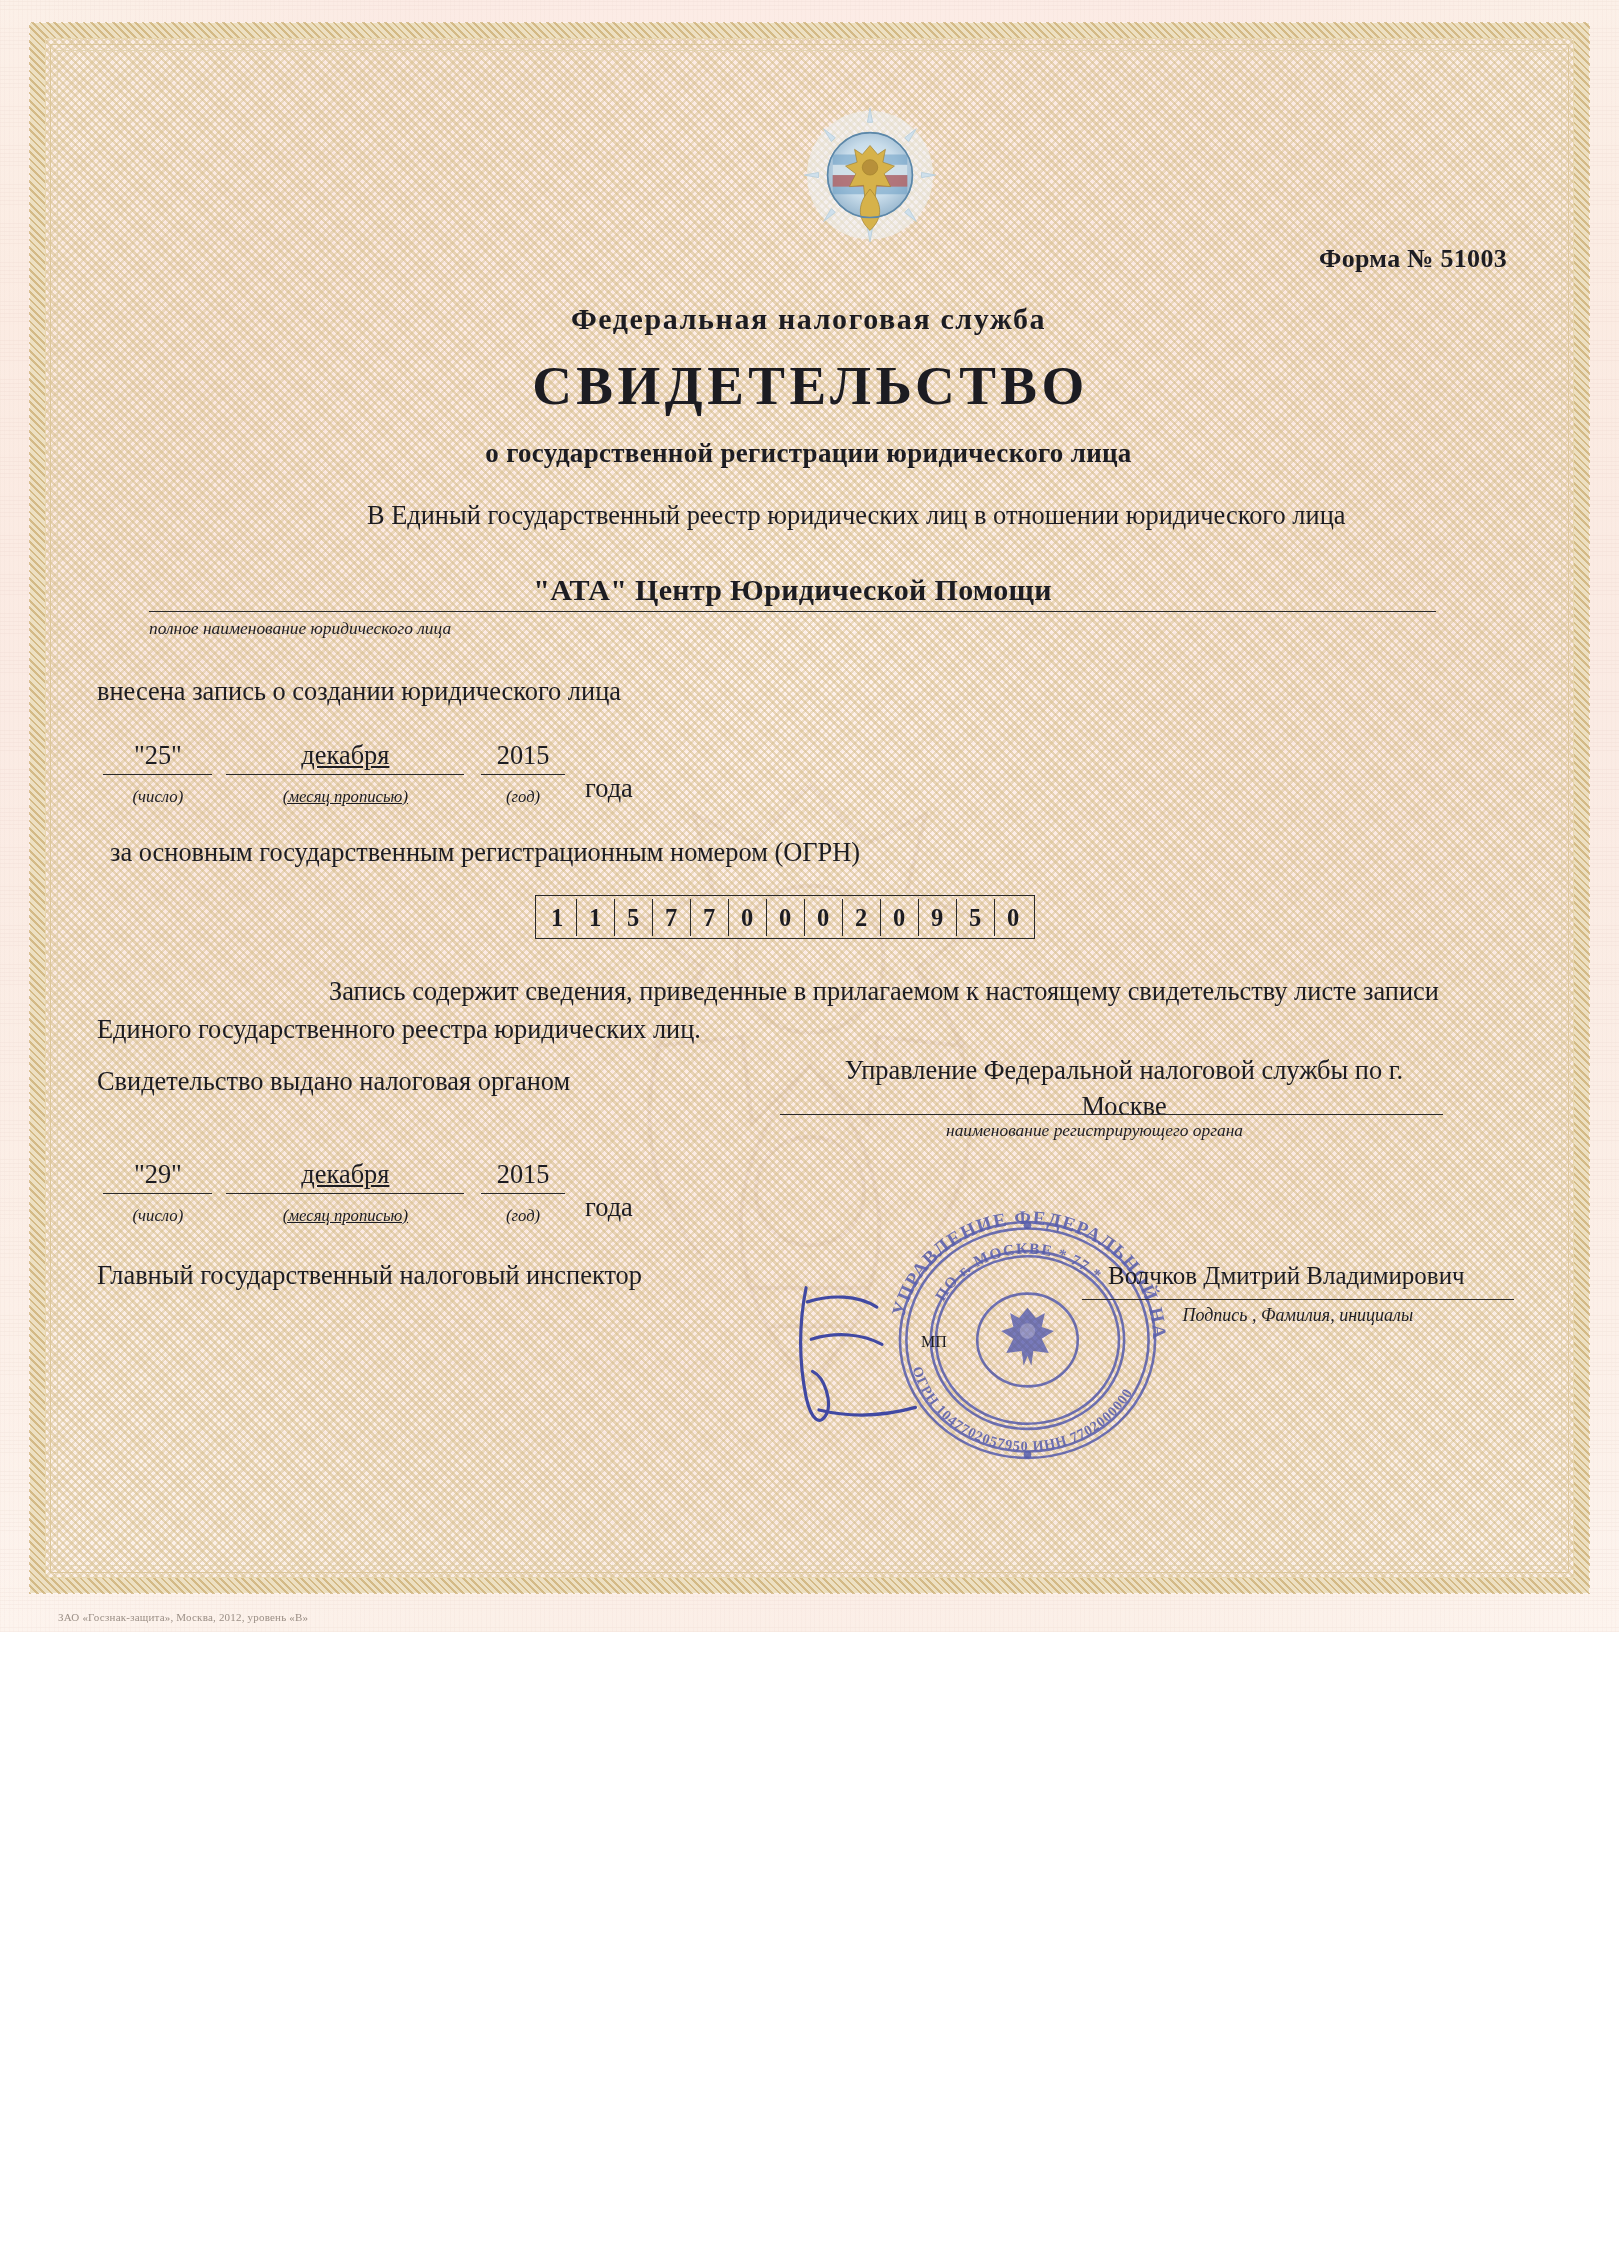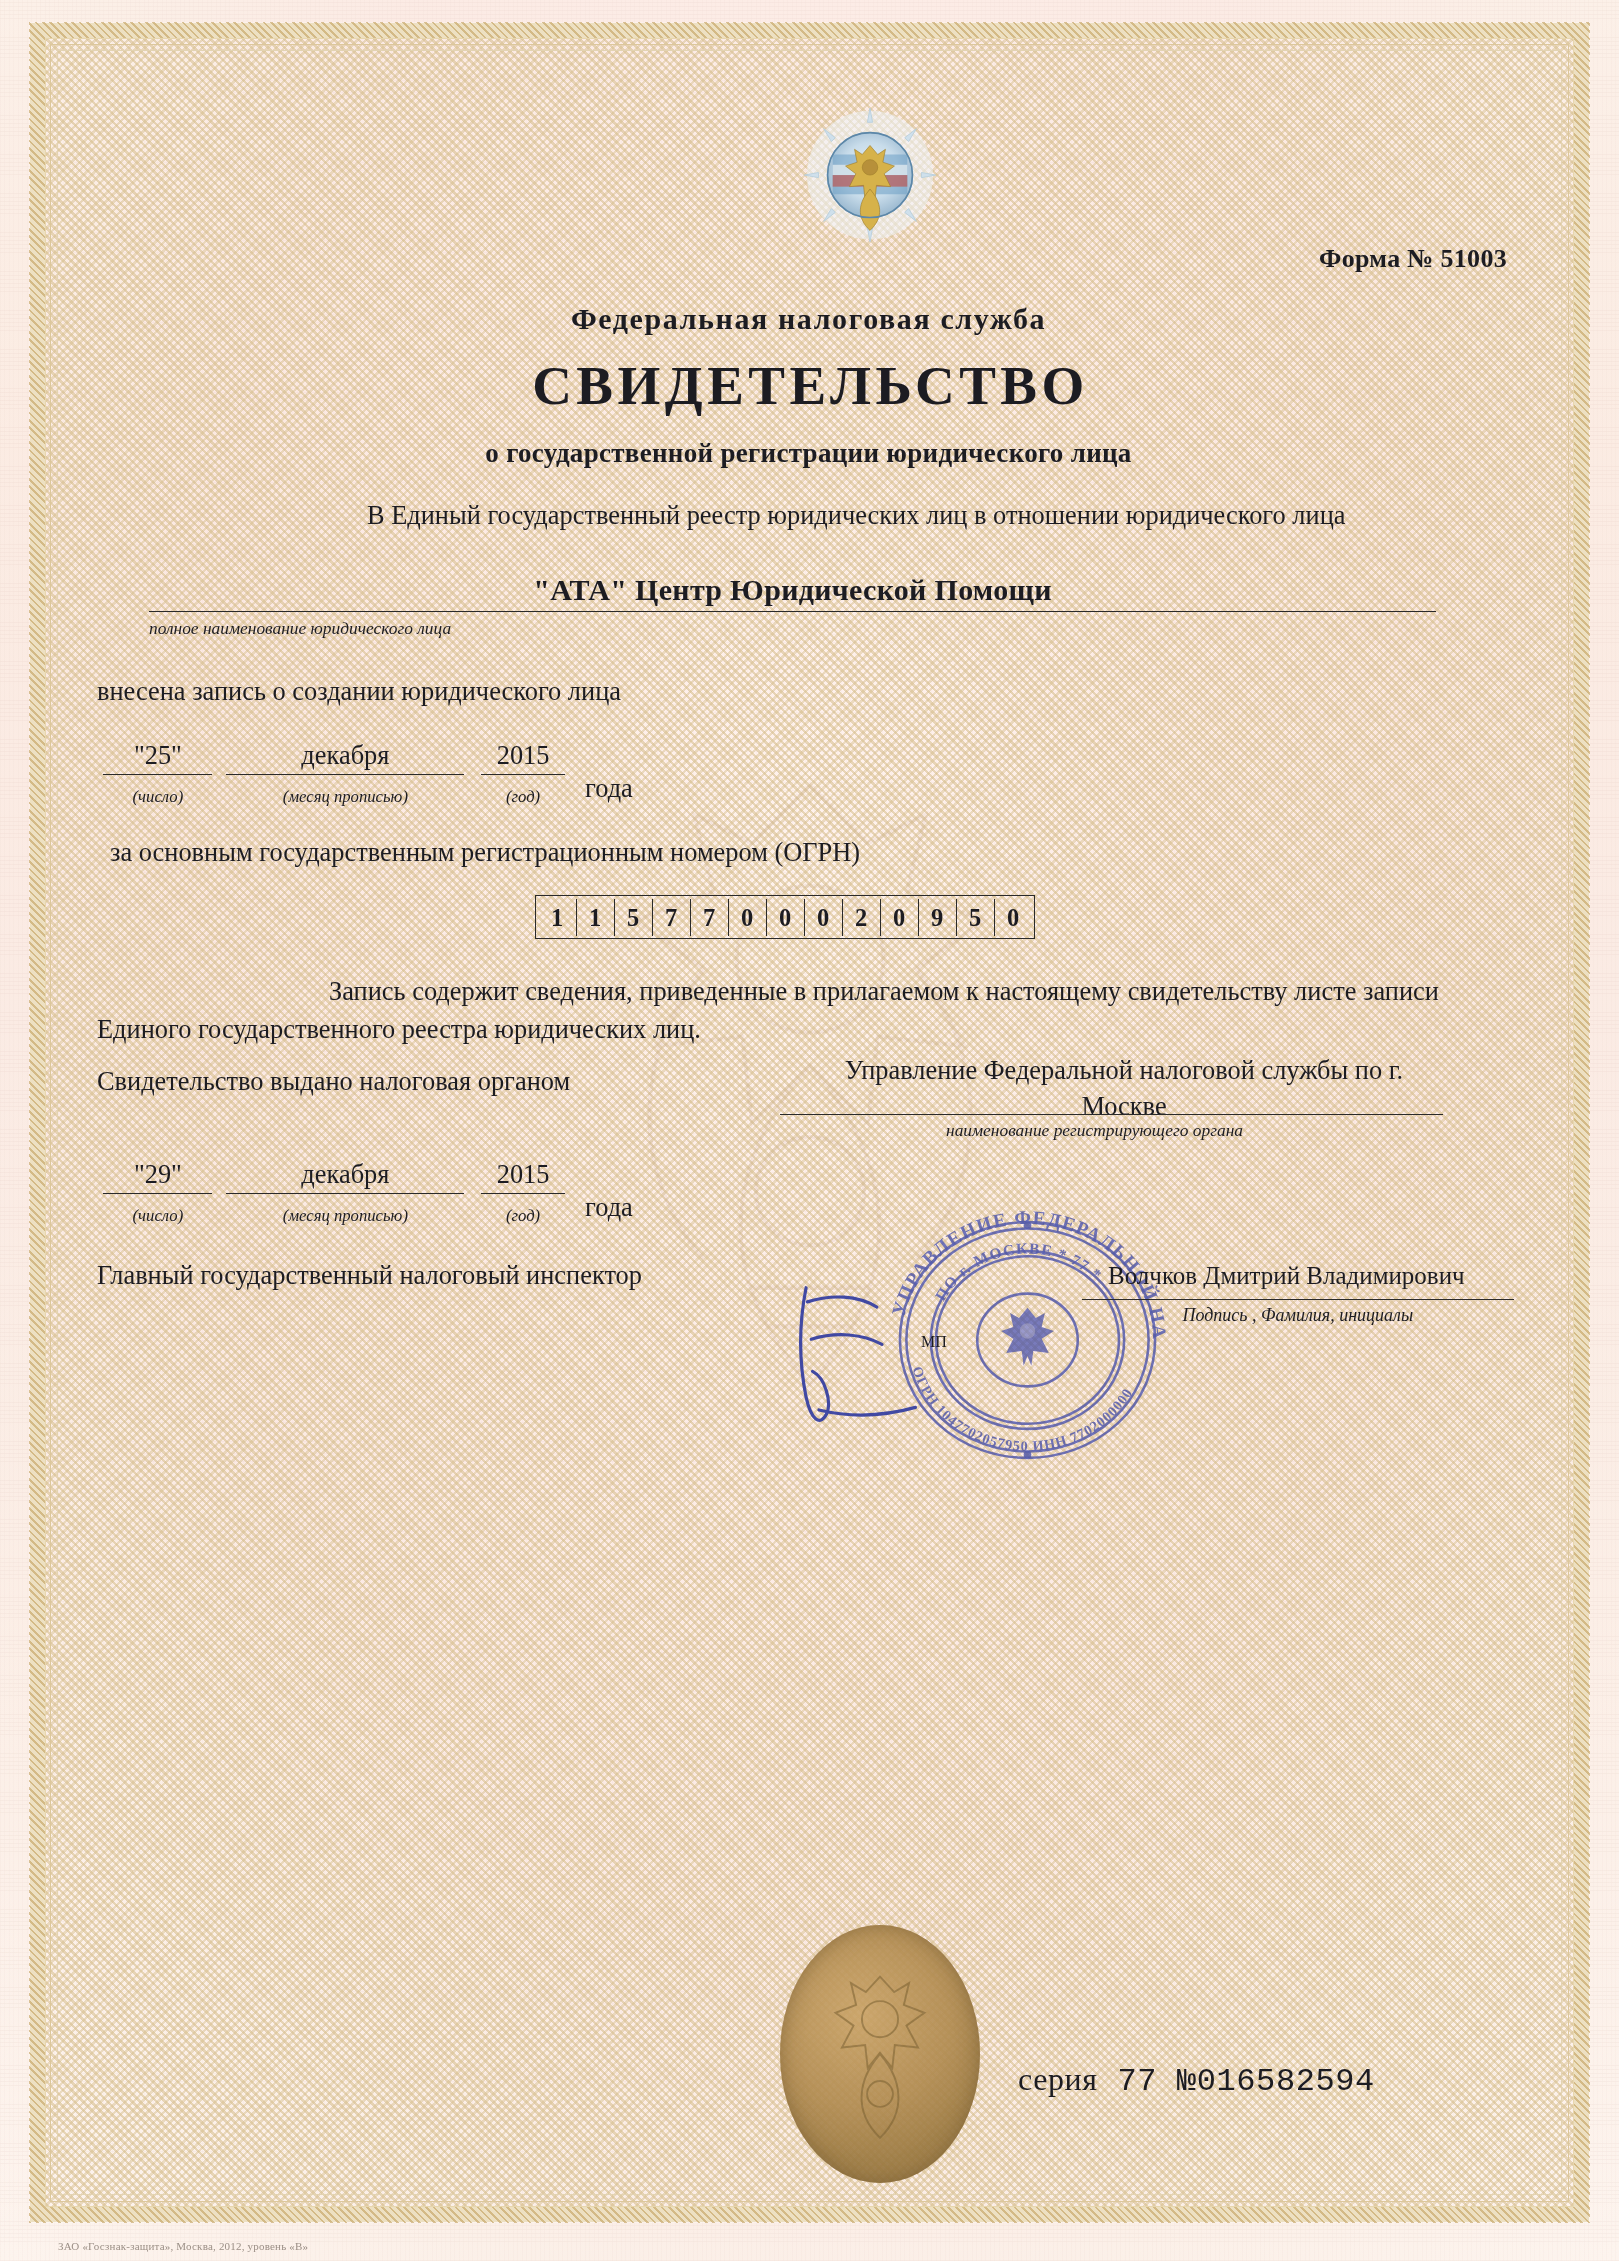--- a/index.html
+++ b/index.html
@@ -6,21 +6,21 @@
     margin: 0;
     padding: 0;
     background: #ffffff;
   }
   body {
     font-family: "Liberation Serif", serif;
   }
   .page {
     position: relative;
     width: 1619px;
-    height: 2261px;
+    height: 1632px;
     background:
       radial-gradient(ellipse at 50% 38%, rgba(255,243,238,0.9) 0%, rgba(253,235,230,0.75) 32%, rgba(250,228,222,0.55) 55%, rgba(248,232,221,0.35) 75%, rgba(255,255,255,0) 100%),
       linear-gradient(180deg, #fdf3ec 0%, #fdeee6 20%, #fceee8 45%, #fdf1ea 70%, #fdf4ee 100%);
     overflow: hidden;
   }
   
   .border-outer {
     position: absolute;
     left: 30px; top: 23px; right: 30px; bottom: 39px;
     border: 16.7px solid #e7d6ae;
@@ -194,21 +194,21 @@
     padding: 0 6.4px 2.6px 6.4px;
     display: block;
   }
   .dr-cap {
     font-size: 16.7px;
     font-style: italic;
     display: block;
     padding-top: 12px;
   }
   .dr-day { width: 109px; }
-  .dr-month { width: 238px; margin-left: 14px; }
+  .dr-month { width: 238px; margin-left: 14px; text-decoration: underline; }
   .dr-year { width: 84px; margin-left: 16.7px; }
   .dr-god {
     font-size: 26.4px;
     margin-left: 20px;
     padding-bottom: 2.6px;
   }
 
   .para3 {
     position: absolute;
     left: 13px;

